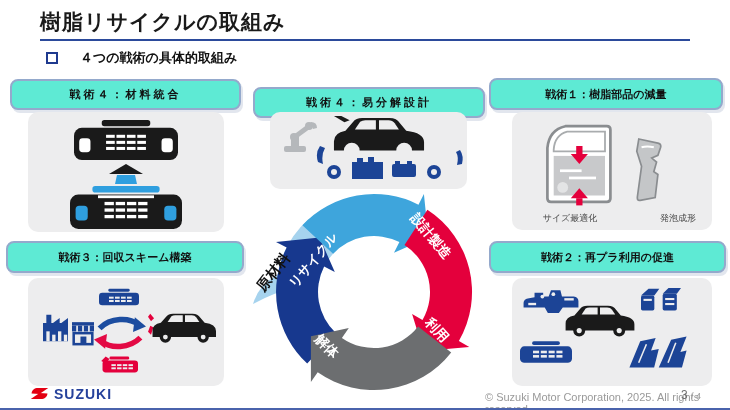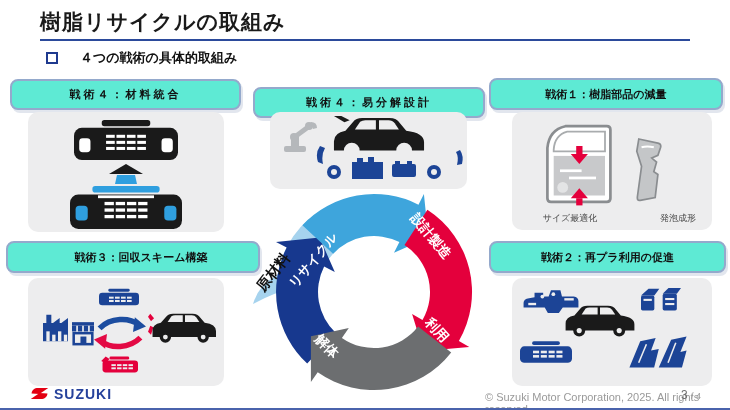--- a/index.html
+++ b/index.html
@@ -38,21 +38,21 @@
   <div class="abs title">樹脂リサイクルの取組み</div>
   <div class="abs title-rule"></div>
   <div class="abs subtitle-row">
     <span class="subtitle-bullet"></span>
     <span class="subtitle">４つの戦術の具体的取組み</span>
   </div>
 
   <div class="abs tactic-box ls" style="left:10px;top:79px;width:227px;height:27px;">戦術４：材料統合</div>
   <div class="abs tactic-box ls" style="left:253px;top:79px;width:228px;height:27px;margin-top:8px;">戦術４：易分解設計</div>
   <div class="abs tactic-box" style="left:489px;top:78px;width:230px;height:28px;">戦術１：樹脂部品の減量</div>
-  <div class="abs tactic-box" style="left:6px;top:241px;width:234px;height:28px;padding-left:16px;">戦術３：回収スキーム構築</div>
+  <div class="abs tactic-box" style="left:6px;top:241px;width:234px;height:28px;">戦術３：回収スキーム構築</div>
   <div class="abs tactic-box" style="left:489px;top:241px;width:233px;height:28px;">戦術２：再プラ利用の促進</div>
 
   <div class="abs panel" style="left:28px;top:112px;width:196px;height:120px;">
     <svg class="abs" style="left:46px;top:8px;" width="104" height="40" viewBox="0 0 120 46">
       <rect x="32" y="0" width="56" height="7" rx="3" fill="#1a1a1a"></rect>
       <rect x="0" y="9" width="120" height="37" rx="9" fill="#1a1a1a"></rect>
       <g fill="#fff">
         <rect x="37" y="17" width="10" height="3.5"></rect>
           <rect x="49" y="17" width="10" height="3.5"></rect>
           <rect x="61" y="17" width="10" height="3.5"></rect>

